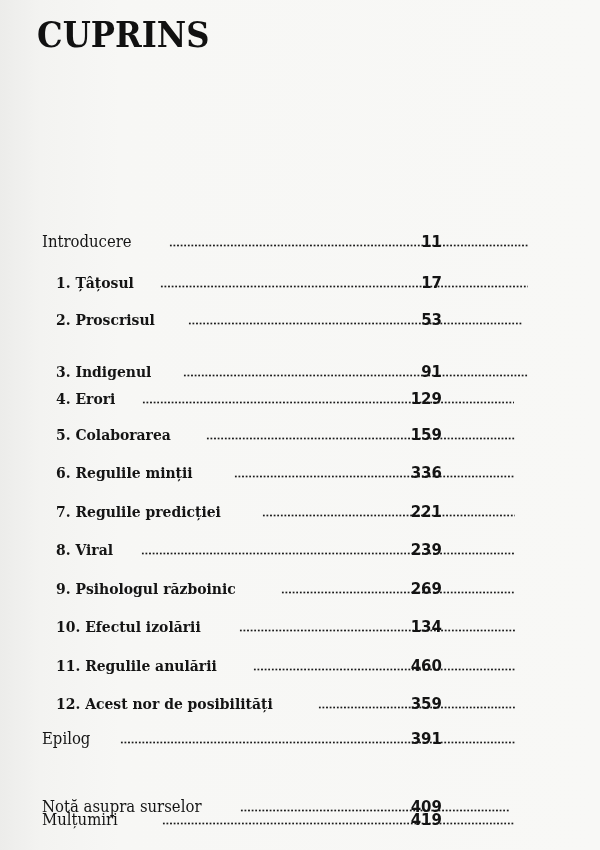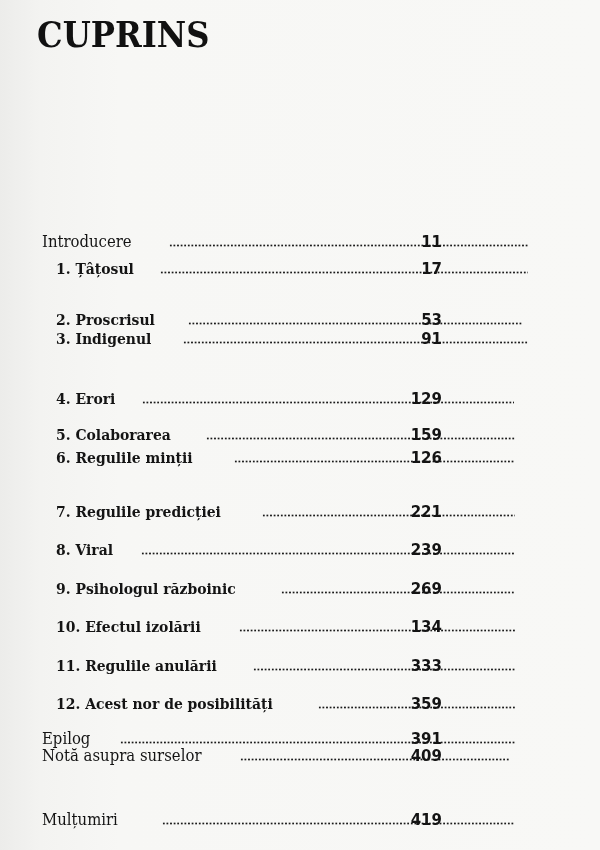--- a/index.html
+++ b/index.html
@@ -90,54 +90,54 @@
 <h1 class="page-title">CUPRINS</h1>
 
 <div class="toc">
 
   <div class="toc-row" style="top:230px">
     <span class="toc-label plain" style="left:42px">Introducere</span>
     <span class="toc-leader" style="left:169px;width:359px"></span>
     <span class="toc-page">11</span>
   </div>
 
-  <div class="toc-row" style="top:257px">
+  <div class="toc-row" style="top:271px">
     <span class="toc-label chapter" style="left:56px">1. Țâțosul</span>
     <span class="toc-leader" style="left:160px;width:368px"></span>
     <span class="toc-page">17</span>
   </div>
 
   <div class="toc-row" style="top:308px">
     <span class="toc-label chapter" style="left:56px">2. Proscrisul</span>
     <span class="toc-leader" style="left:188px;width:334px"></span>
     <span class="toc-page">53</span>
   </div>
 
-  <div class="toc-row" style="top:327px">
+  <div class="toc-row" style="top:360px">
     <span class="toc-label chapter" style="left:56px">3. Indigenul</span>
     <span class="toc-leader" style="left:183px;width:345px"></span>
     <span class="toc-page">91</span>
   </div>
 
   <div class="toc-row" style="top:387px">
     <span class="toc-label chapter" style="left:56px">4. Erori</span>
     <span class="toc-leader" style="left:142px;width:372px"></span>
     <span class="toc-page">129</span>
   </div>
 
   <div class="toc-row" style="top:423px">
     <span class="toc-label chapter" style="left:56px">5. Colaborarea</span>
     <span class="toc-leader" style="left:206px;width:309px"></span>
     <span class="toc-page">159</span>
   </div>
 
-  <div class="toc-row" style="top:446px">
+  <div class="toc-row" style="top:461px">
     <span class="toc-label chapter" style="left:56px">6. Regulile minții</span>
     <span class="toc-leader" style="left:234px;width:281px"></span>
-    <span class="toc-page">126</span>
+    <span class="toc-page">336</span>
   </div>
 
   <div class="toc-row" style="top:500px">
     <span class="toc-label chapter" style="left:56px">7. Regulile predicției</span>
     <span class="toc-leader" style="left:262px;width:253px"></span>
     <span class="toc-page">221</span>
   </div>
 
   <div class="toc-row" style="top:538px">
     <span class="toc-label chapter" style="left:56px">8. Viral</span>
@@ -153,36 +153,36 @@
 
   <div class="toc-row" style="top:615px">
     <span class="toc-label chapter" style="left:56px">10. Efectul izolării</span>
     <span class="toc-leader" style="left:239px;width:276px"></span>
     <span class="toc-page">134</span>
   </div>
 
   <div class="toc-row" style="top:654px">
     <span class="toc-label chapter" style="left:56px">11. Regulile anulării</span>
     <span class="toc-leader" style="left:253px;width:262px"></span>
-    <span class="toc-page">333</span>
+    <span class="toc-page">460</span>
   </div>
 
   <div class="toc-row" style="top:692px">
     <span class="toc-label chapter" style="left:56px">12. Acest nor de posibilități</span>
     <span class="toc-leader" style="left:318px;width:197px"></span>
     <span class="toc-page">359</span>
   </div>
 
   <div class="toc-row" style="top:727px">
     <span class="toc-label plain" style="left:42px">Epilog</span>
     <span class="toc-leader" style="left:120px;width:395px"></span>
     <span class="toc-page">391</span>
   </div>
 
-  <div class="toc-row" style="top:744px">
+  <div class="toc-row" style="top:795px">
     <span class="toc-label plain" style="left:42px">Notă asupra surselor</span>
     <span class="toc-leader" style="left:240px;width:270px"></span>
     <span class="toc-page">409</span>
   </div>
 
   <div class="toc-row" style="top:808px">
     <span class="toc-label plain" style="left:42px">Mulțumiri</span>
     <span class="toc-leader" style="left:162px;width:353px"></span>
     <span class="toc-page">419</span>
   </div>

